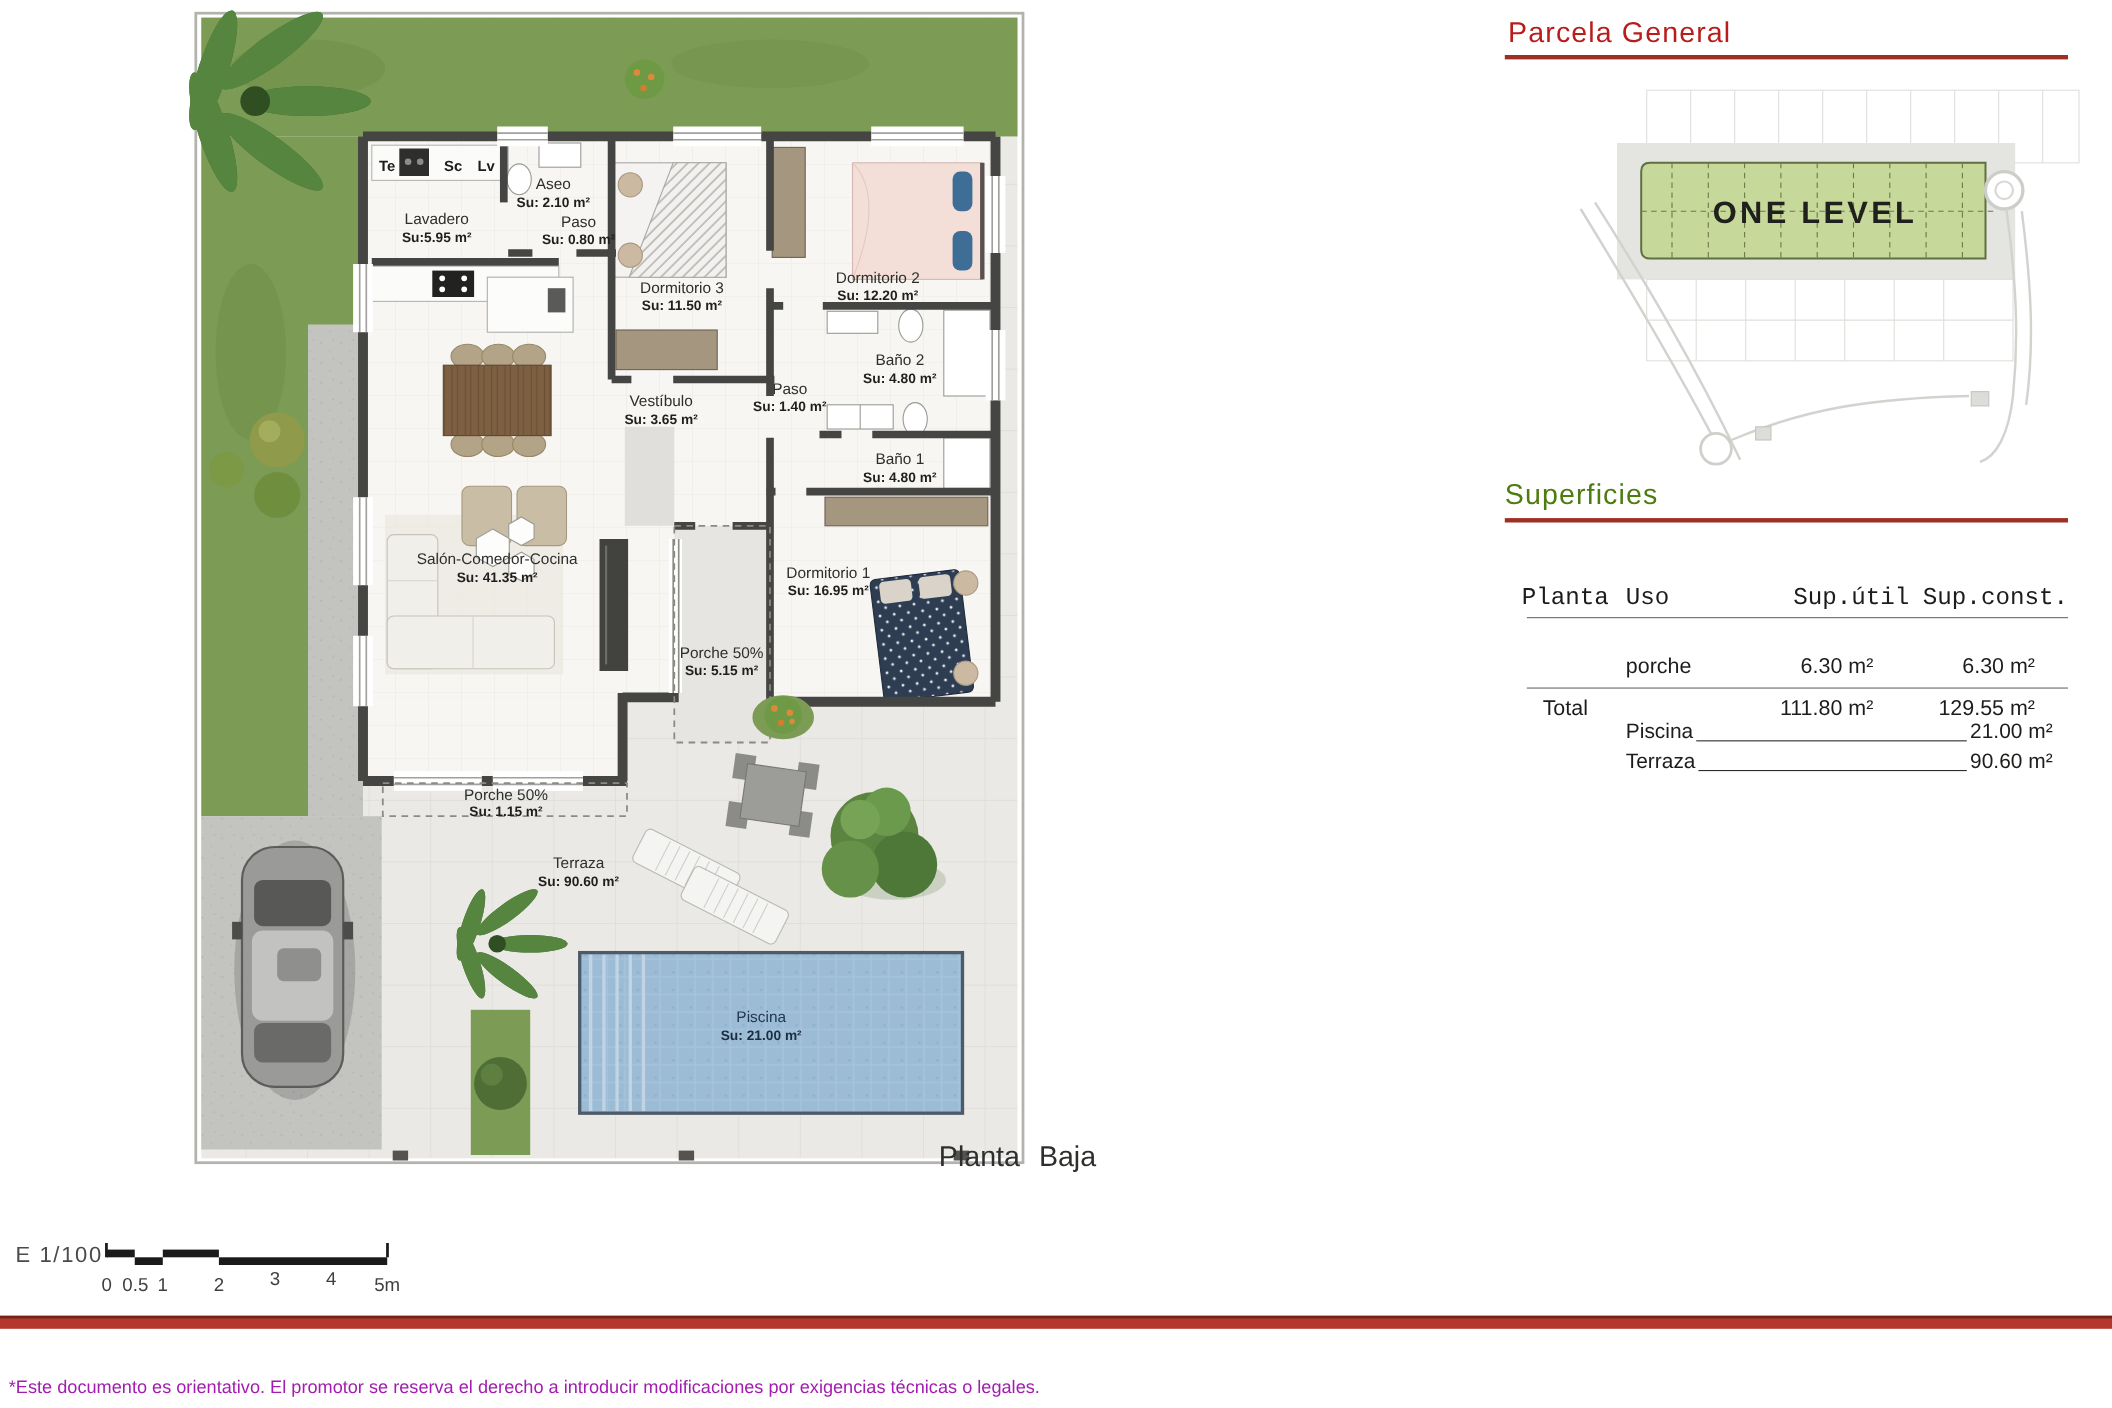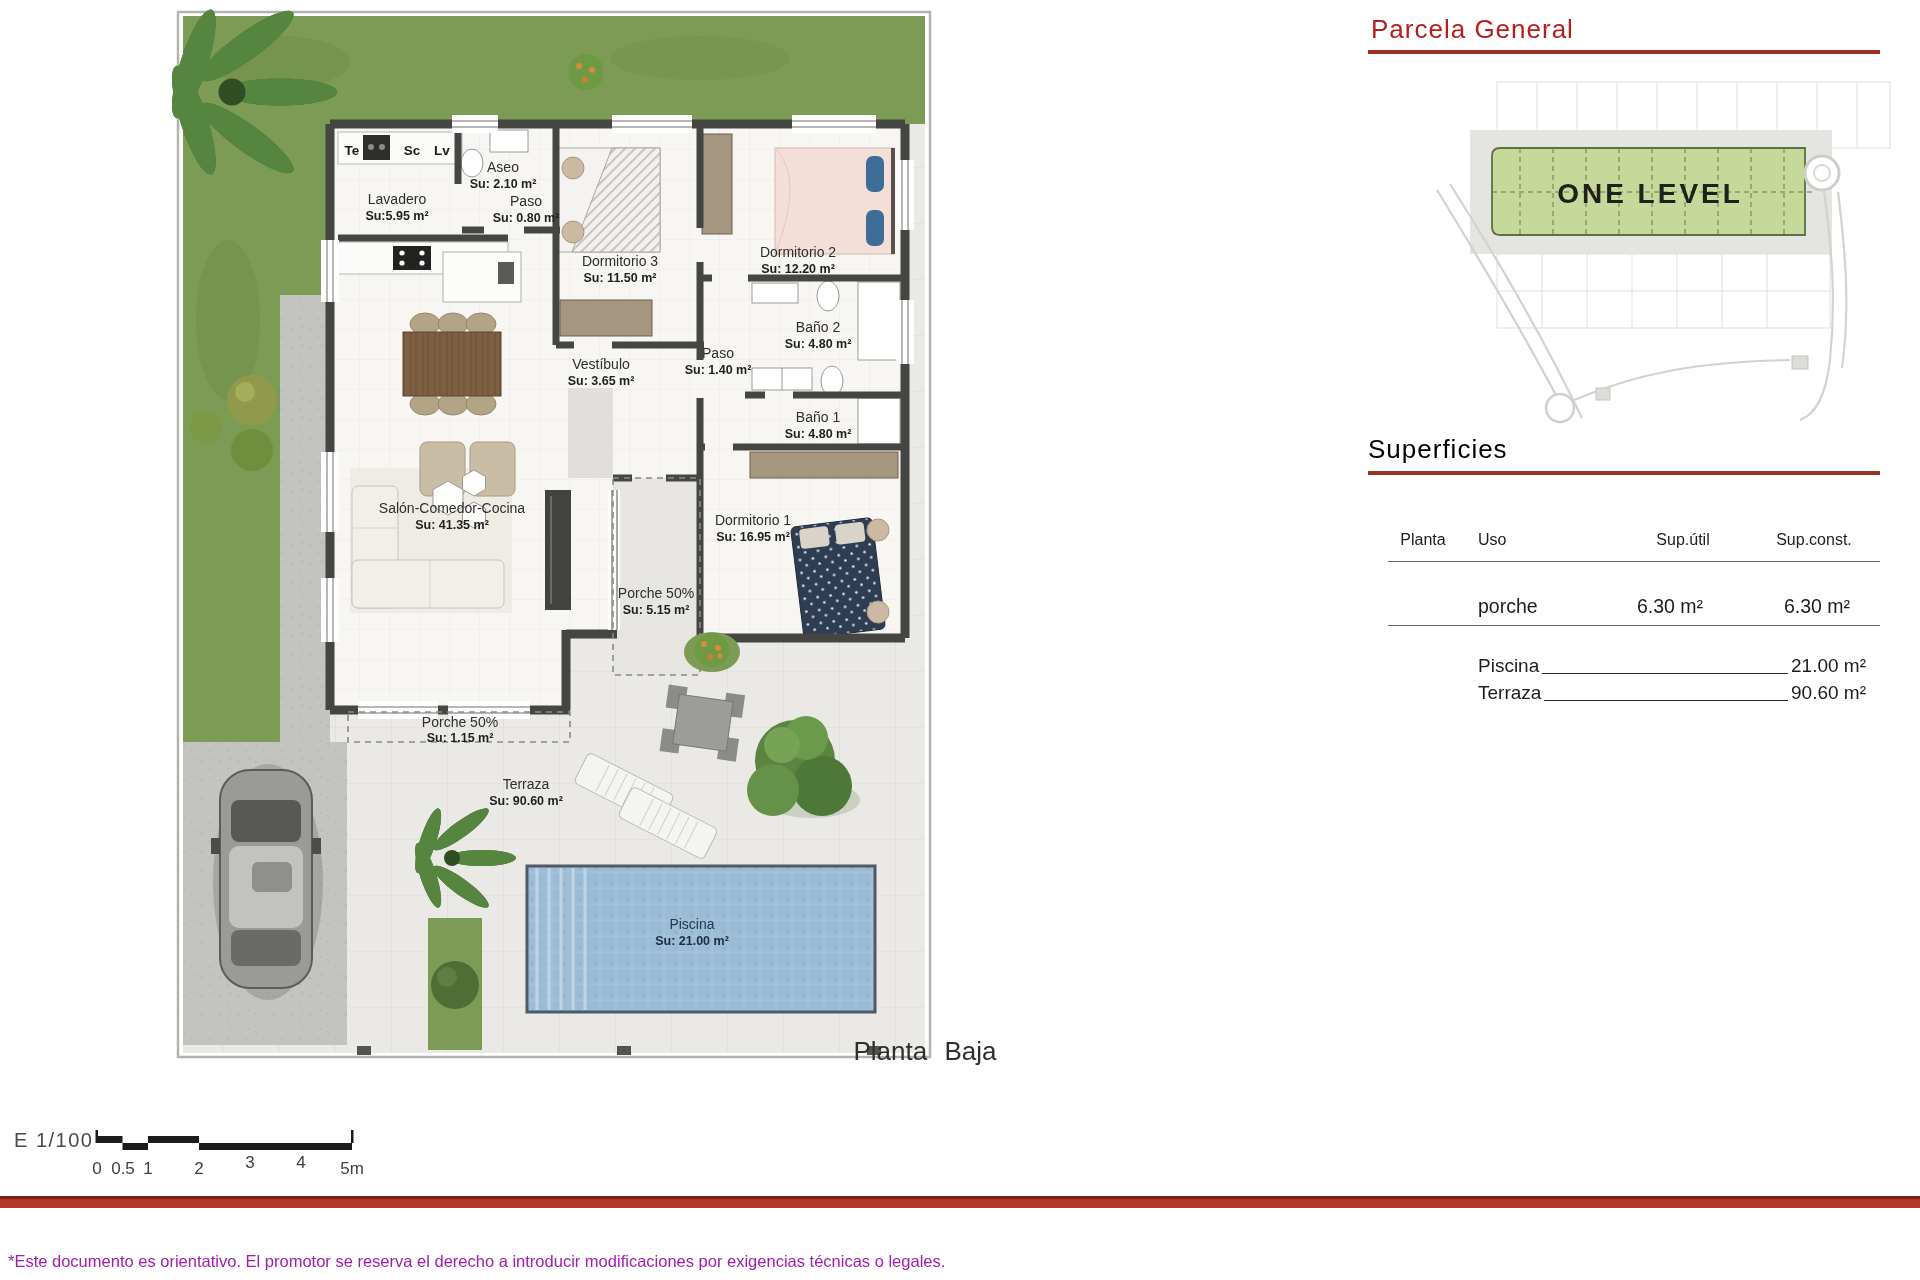--- a/index.html
+++ b/index.html
@@ -14,29 +14,29 @@
   .pooln{font-family:"Liberation Sans",sans-serif;font-size:14px;fill:#223850;text-anchor:middle;}
   .poola{font-family:"Liberation Sans",sans-serif;font-size:12.5px;font-weight:bold;fill:#1b2d44;text-anchor:middle;}
   .onelevel{font-family:"Liberation Sans",sans-serif;font-size:28px;font-weight:600;letter-spacing:3px;fill:#20201c;text-anchor:middle;}
   .sbtick{font-family:"Liberation Sans",sans-serif;font-size:17px;fill:#3f3f3d;text-anchor:middle;}
   .sblabel{font-family:"Liberation Sans",sans-serif;font-size:20px;fill:#4a4a48;letter-spacing:1.5px;}
 
   
   .panel-title{position:absolute;font-size:26px;color:#b91c1c;letter-spacing:1px;}
   .red-rule{position:absolute;height:4px;background:#9e2f23;}
   .sup-block{position:absolute;left:1368px;top:434px;width:512px;}
-  .sup-title{font-size:26px;color:#000000;letter-spacing:1px;}
+  .sup-title{font-size:26px;color:#4d7c0f;letter-spacing:1px;}
   .sup-rule{height:4px;background:#9e2f23;margin-top:6px;}
   .tbl-row{position:absolute;left:0;width:512px;display:grid;grid-template-columns:110px 140px 130px 132px;
            font-size:19.5px;color:#1c1c1c;}
   .tbl-row .c1{text-align:center;}
   .tbl-row .c2{text-align:left;}
   .tbl-row .c3{text-align:right;padding-right:45px;}
   .tbl-row .c4{text-align:right;padding-right:30px;}
-  .tbl-row.hdr{font-size:16px;}
+  .tbl-row.hdr{font-size:22px;font-family:Liberation Mono, monospace;}
   .tbl-row.hdr .c3,.tbl-row.hdr .c4{text-align:center;padding-right:0;}
   .thin-rule{position:absolute;left:20px;width:492px;height:0;border-top:1.5px solid #6a6a68;}
   .extras{position:absolute;left:1478px;top:650px;width:388px;font-size:19px;color:#1d1d1b;}
   .xrow{display:flex;align-items:flex-end;height:27px;}
   .xline{flex:1;border-bottom:1.5px solid #2b2b2b;margin:0 3px 3px 3px;}
   .caption{position:absolute;left:775px;top:1036px;width:300px;text-align:center;
            font-size:26px;color:#2e2e2c;word-spacing:10px;}
   .footer-line1{position:absolute;left:0;top:1196px;width:1920px;height:3px;background:#7f1f16;}
   .footer-band{position:absolute;left:0;top:1199px;width:1920px;height:9px;background:#b5362b;}
   .footer-text{position:absolute;left:8px;top:1252px;font-size:16.5px;color:#a21caf;}
@@ -465,20 +465,26 @@
         <div class="c4">Sup.const.</div>
       </div>
       <div class="thin-rule" style="top:86px;"></div>
       <div class="tbl-row" style="top:120px;">
         <div class="c1"></div>
         <div class="c2">porche</div>
         <div class="c3">6.30  m²</div>
         <div class="c4">6.30  m²</div>
       </div>
       <div class="thin-rule" style="top:150px;"></div>
+      <div class="tbl-row" style="top:158px;">
+        <div class="c1">Total</div>
+        <div class="c2"></div>
+        <div class="c3">111.80  m²</div>
+        <div class="c4">129.55  m²</div>
+      </div>
     </div>
   </div>
 
   <div class="extras">
     <div class="xrow">
       <span>Piscina</span>
       <span class="xline"></span>
       <span>21.00  m²</span>
     </div>
     <div class="xrow">

